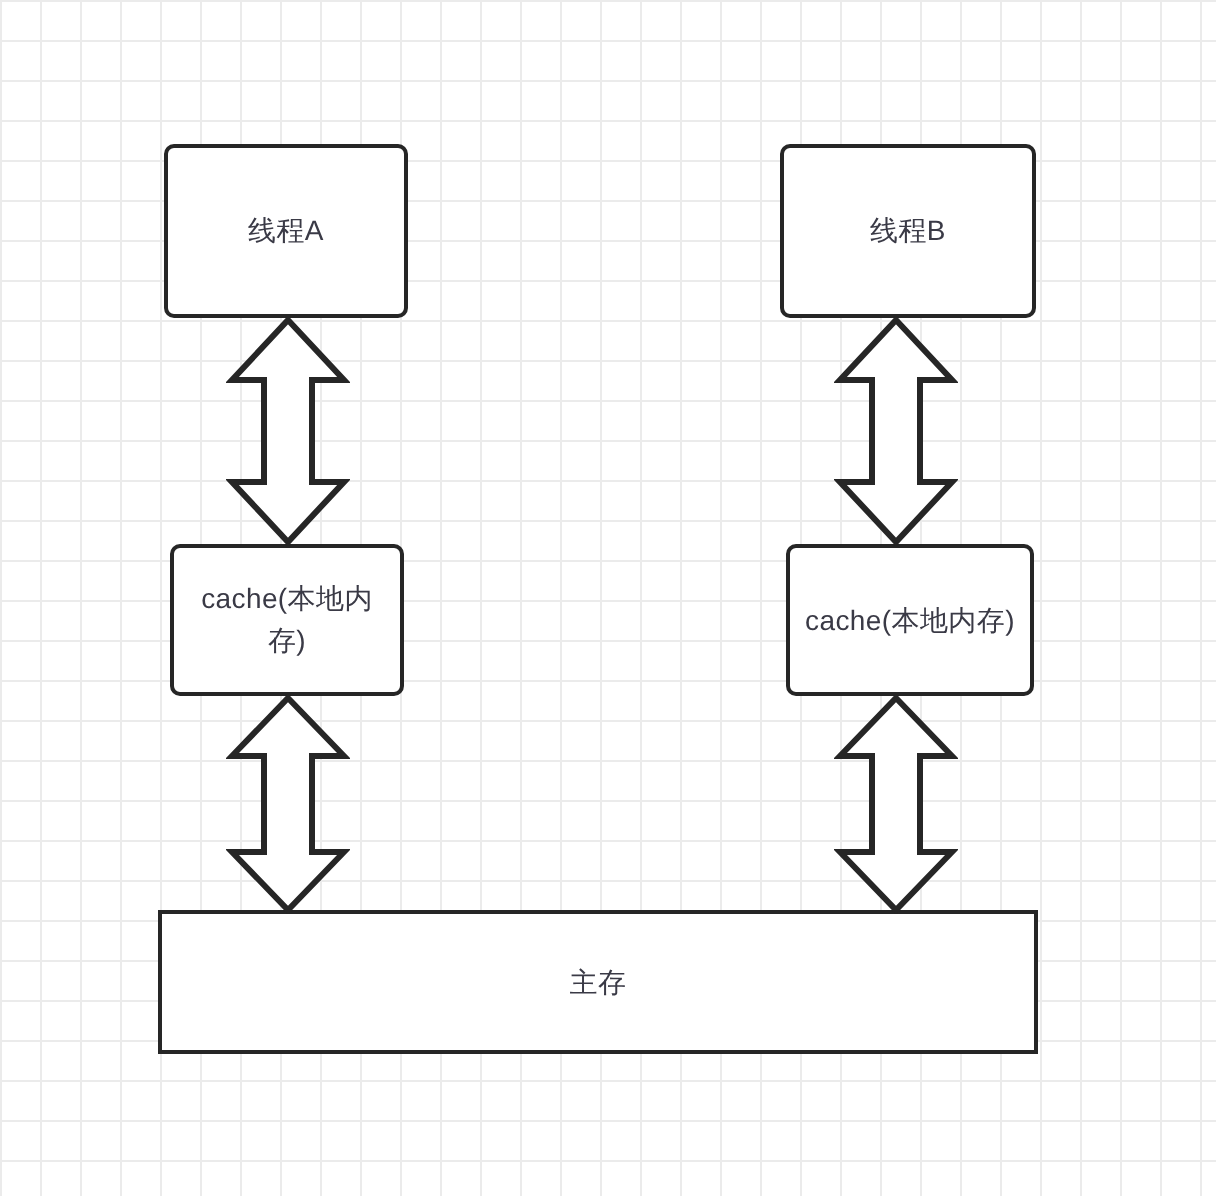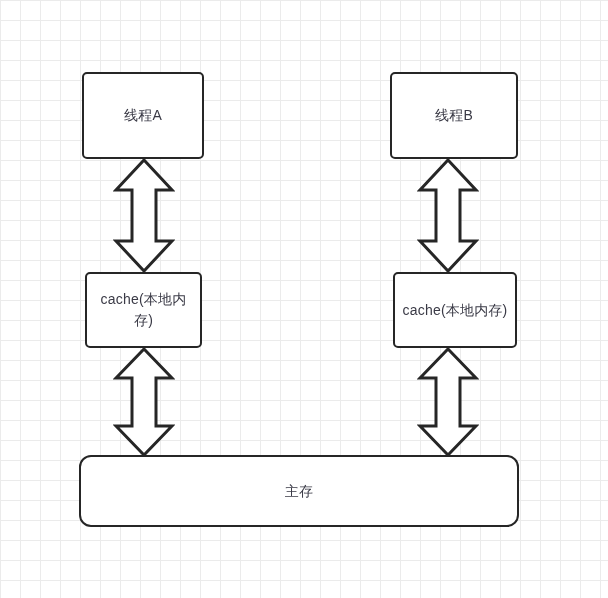--- a/index.html
+++ b/index.html
@@ -54,21 +54,21 @@
     display: block;
     padding: 0 6px;
     white-space: pre-line;
   }
 
   .node.rounded {
     border-radius: 5px;
   }
 
   .node.sharp {
-    border-radius: 12px;
+    border-radius: 0;
   }
 
   #thread-a-box {
     left: 82px;
     top: 72px;
     width: 122px;
     height: 87px;
   }
 
   #thread-b-box {

